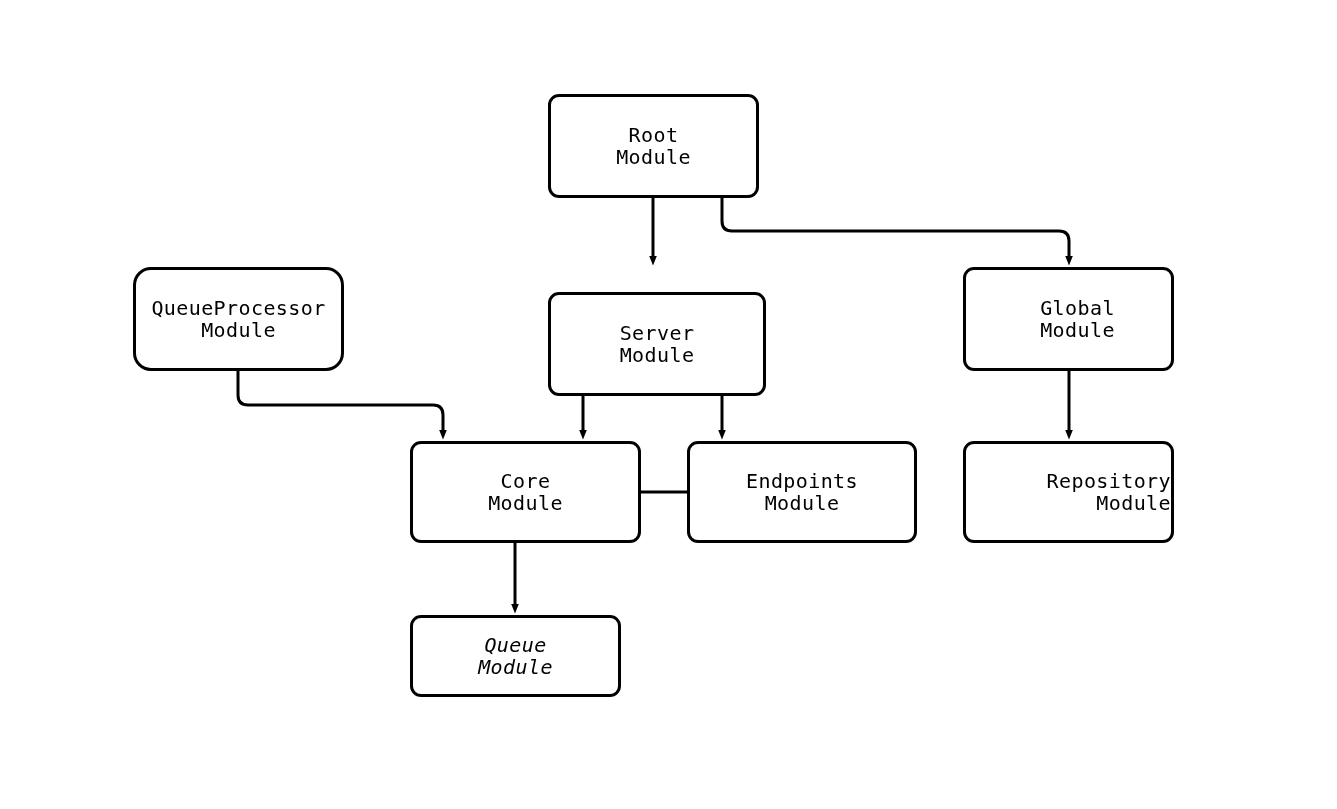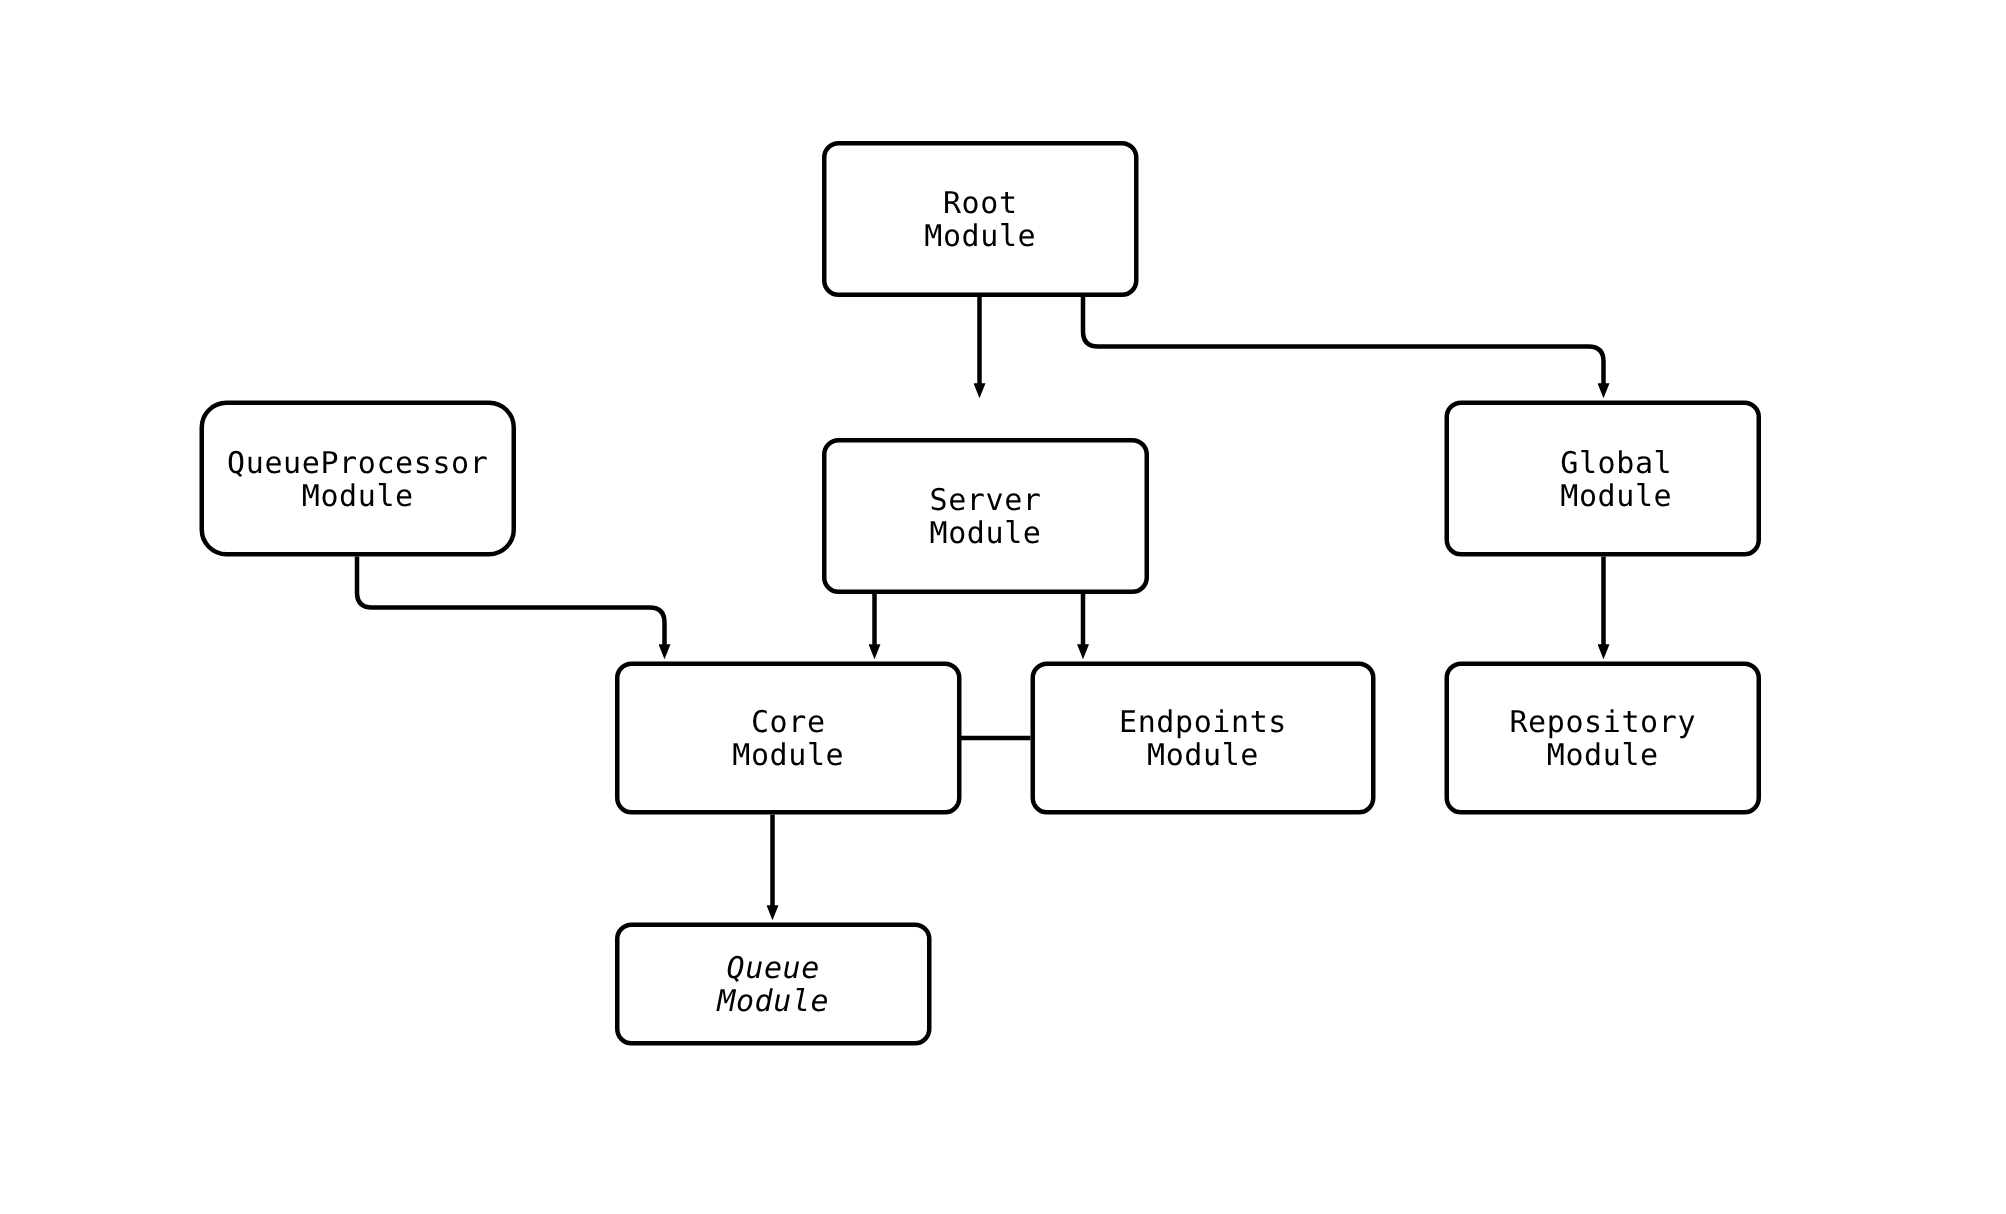--- a/index.html
+++ b/index.html
@@ -86,21 +86,21 @@
         <span class="node-line">Module</span>
       </div>
       <div class="node" style="left: 410px; top: 441px; width: 231px; height: 102px;">
         <span class="node-line">Core</span>
         <span class="node-line">Module</span>
       </div>
       <div class="node" style="left: 687px; top: 441px; width: 230px; height: 102px;">
         <span class="node-line">Endpoints</span>
         <span class="node-line">Module</span>
       </div>
-      <div class="node" style="left: 963px; top: 441px; width: 211px; height: 102px;">
+      <div class="node" style="left: 963px; top: 441px; width: 211px; height: 102px; align-items: flex-end;">
         <span class="node-line">Repository</span>
         <span class="node-line">Module</span>
       </div>
       <div class="node" style="left: 410px; top: 615px; width: 211px; height: 82px; font-style: italic;">
         <span class="node-line">Queue</span>
         <span class="node-line">Module</span>
       </div>
     </div>
 
 </div>

